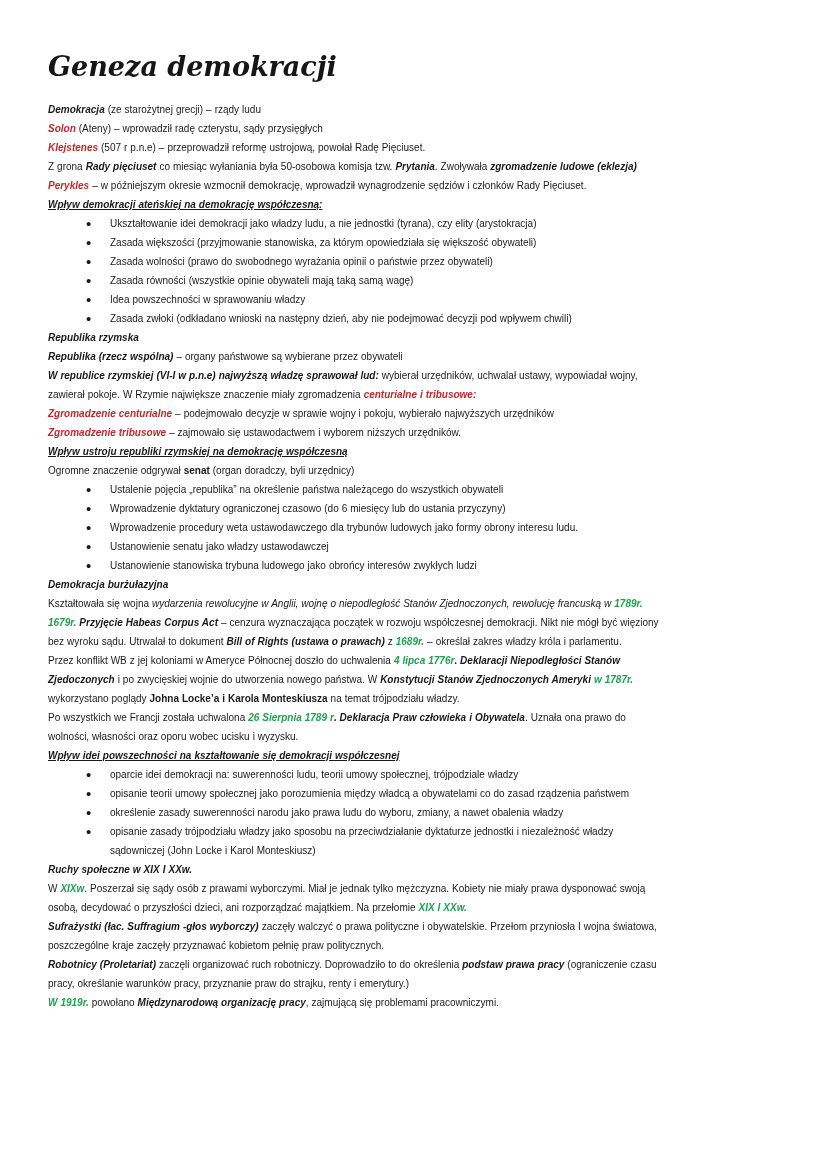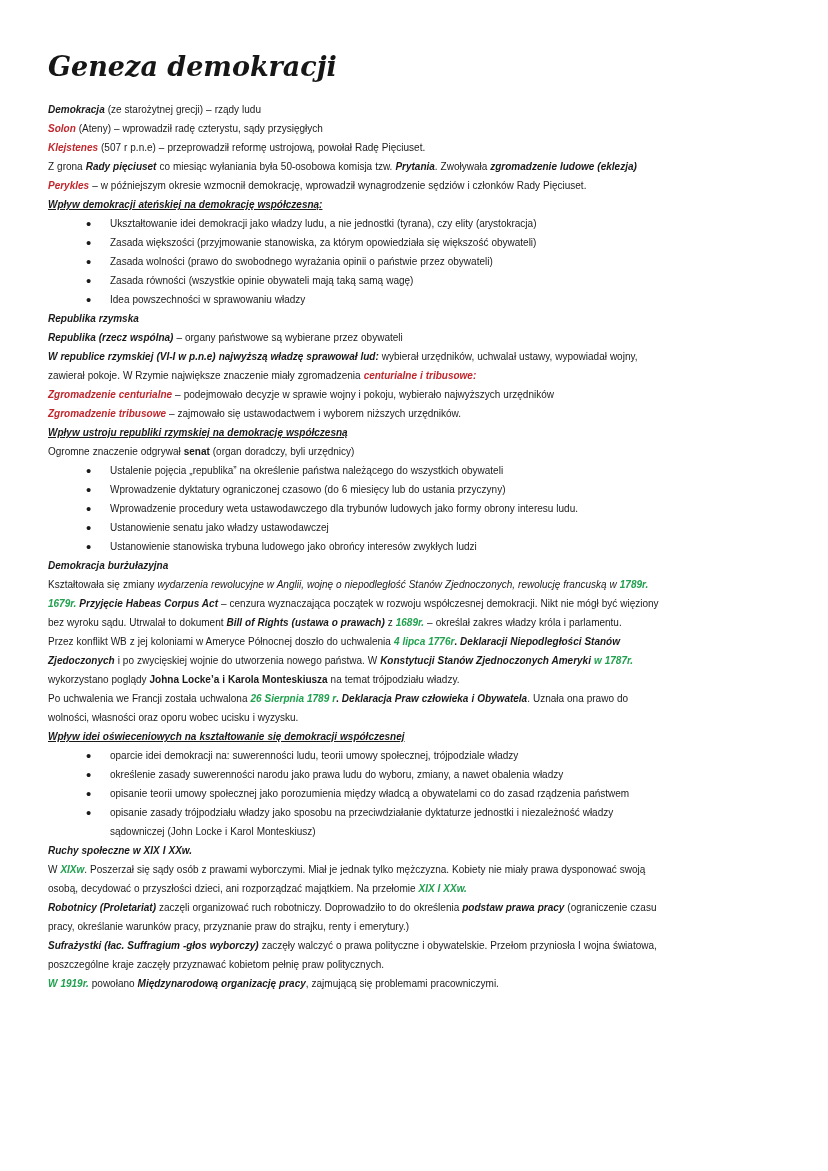--- a/index.html
+++ b/index.html
@@ -59,41 +59,42 @@
       <div class="para"><span class="rb ri rr">Solon</span><span> (Ateny) – wprowadził radę czterystu, sądy przysięgłych</span></div>
       <div class="para"><span class="rb ri rr">Klejstenes</span><span> (507 r p.n.e) – przeprowadził reformę ustrojową, powołał Radę Pięciuset.</span></div>
       <div class="para"><span>Z grona </span><span class="rb ri">Rady pięciuset</span><span> co miesiąc wyłaniania była 50-osobowa komisja tzw. </span><span class="rb ri">Prytania</span><span>. Zwoływała </span><span class="rb ri">zgromadzenie ludowe (eklezja)</span></div>
       <div class="para"><span class="rb ri rr">Perykles</span><span> – w późniejszym okresie wzmocnił demokrację, wprowadził wynagrodzenie sędziów i członków Rady Pięciuset.</span></div>
       <div class="para"><span class="rb ri ru">Wpływ demokracji ateńskiej na demokrację współczesną:</span></div>
       <div class="para bullet"><span>Ukształtowanie idei demokracji jako władzy ludu, a nie jednostki (tyrana), czy elity (arystokracja)</span></div>
       <div class="para bullet"><span>Zasada większości (przyjmowanie stanowiska, za którym opowiedziała się większość obywateli)</span></div>
       <div class="para bullet"><span>Zasada wolności  (prawo do swobodnego  wyrażania opinii o państwie przez obywateli)</span></div>
       <div class="para bullet"><span>Zasada równości (wszystkie opinie obywateli mają taką samą wagę)</span></div>
       <div class="para bullet"><span>Idea powszechności w sprawowaniu władzy</span></div>
+      <div class="para bullet"><span>Zasada zwłoki  (odkładano wnioski na następny dzień, aby nie podejmować decyzji pod wpływem chwili)</span></div>
       <div class="para"><span class="rb ri">Republika rzymska</span></div>
       <div class="para"><span class="rb ri">Republika (rzecz wspólna)</span><span> – organy państwowe są wybierane przez obywateli</span></div>
       <div class="para"><span class="rb ri">W republice rzymskiej (VI-I w p.n.e) najwyższą władzę sprawował lud:</span><span> wybierał urzędników, uchwalał ustawy, wypowiadał wojny, zawierał pokoje. W Rzymie największe znaczenie miały zgromadzenia </span><span class="rb ri rr">centurialne i tribusowe:</span></div>
       <div class="para"><span class="rb ri rr">Zgromadzenie centurialne</span><span> – podejmowało decyzje w sprawie wojny i pokoju, wybierało najwyższych urzędników</span></div>
       <div class="para"><span class="rb ri rr">Zgromadzenie tribusowe</span><span> – zajmowało się ustawodactwem i wyborem niższych urzędników.</span></div>
       <div class="para"><span class="rb ri ru">Wpływ ustroju republiki rzymskiej na demokrację współczesną</span></div>
       <div class="para"><span>Ogromne znaczenie odgrywał </span><span class="rb">senat</span><span> (organ doradczy, byli urzędnicy)</span></div>
       <div class="para bullet"><span>Ustalenie pojęcia „republika”  na określenie państwa należącego do wszystkich obywateli</span></div>
       <div class="para bullet"><span>Wprowadzenie dyktatury ograniczonej czasowo (do 6 miesięcy lub do ustania przyczyny)</span></div>
       <div class="para bullet"><span>Wprowadzenie procedury weta ustawodawczego dla trybunów ludowych jako formy obrony interesu ludu.</span></div>
       <div class="para bullet"><span>Ustanowienie senatu jako władzy ustawodawczej</span></div>
       <div class="para bullet"><span>Ustanowienie stanowiska trybuna ludowego jako obrońcy interesów zwykłych ludzi</span></div>
       <div class="para"><span class="rb ri">Demokracja burżułazyjna</span></div>
-      <div class="para"><span>Kształtowała się zmiany </span><span class="ri">wydarzenia rewolucyjne w Anglii, wojnę o niepodległość Stanów Zjednoczonych, rewolucję francuską w </span><span class="rb ri rg">1789r.</span></div>
+      <div class="para"><span>Kształtowała się wojna </span><span class="ri">wydarzenia rewolucyjne w Anglii, wojnę o niepodległość Stanów Zjednoczonych, rewolucję francuską w </span><span class="rb ri rg">1789r.</span></div>
       <div class="para"><span class="rb ri rg">1679r.</span><span> </span><span class="rb ri">Przyjęcie Habeas Corpus Act</span><span> – cenzura wyznaczająca początek w rozwoju współczesnej demokracji. Nikt nie mógł być więziony bez wyroku sądu. Utrwalał to dokument </span><span class="rb ri">Bill of Rights (ustawa o prawach)</span><span> z </span><span class="rb ri rg">1689r.</span><span> – określał zakres władzy króla i parlamentu.</span></div>
       <div class="para"><span>Przez konflikt WB z jej koloniami w Ameryce Północnej doszło do uchwalenia </span><span class="rb ri rg">4 lipca 1776r</span><span class="rb">. </span><span class="rb ri">Deklaracji Niepodległości Stanów Zjedoczonych </span><span> i po zwycięskiej wojnie do utworzenia nowego państwa.  W </span><span class="rb ri">Konstytucji Stanów Zjednoczonych Ameryki </span><span class="rb ri rg">w 1787r.</span><span> wykorzystano poglądy </span><span class="rb">Johna Locke’a i Karola Monteskiusza</span><span> na temat trójpodziału władzy.</span></div>
-      <div class="para"><span>Po uchwalenia we Francji została uchwalona </span><span class="rb ri rg">26 Sierpnia 1789 r</span><span class="rb">. </span><span class="rb ri">Deklaracja Praw człowieka i Obywatela</span><span>. Uznała ona prawo do wolności, własności oraz oporu wobec ucisku i wyzysku.</span></div>
-      <div class="para"><span class="rb ri ru">Wpływ idei oświeceniowych na kształtowanie się demokracji współczesnej</span></div>
+      <div class="para"><span>Po wszystkich we Francji została uchwalona </span><span class="rb ri rg">26 Sierpnia 1789 r</span><span class="rb">. </span><span class="rb ri">Deklaracja Praw człowieka i Obywatela</span><span>. Uznała ona prawo do wolności, własności oraz oporu wobec ucisku i wyzysku.</span></div>
+      <div class="para"><span class="rb ri ru">Wpływ idei powszechności na kształtowanie się demokracji współczesnej</span></div>
       <div class="para bullet"><span>oparcie idei demokracji na: suwerenności ludu, teorii umowy społecznej, trójpodziale władzy</span></div>
+      <div class="para bullet"><span>opisanie teorii umowy społecznej jako porozumienia między władcą a obywatelami co do zasad rządzenia państwem</span></div>
       <div class="para bullet"><span>określenie zasady suwerenności narodu jako prawa ludu do wyboru, zmiany, a nawet obalenia władzy</span></div>
-      <div class="para bullet"><span>opisanie teorii umowy społecznej jako porozumienia między władcą a obywatelami co do zasad rządzenia państwem</span></div>
       <div class="para bullet"><span>opisanie zasady trójpodziału władzy jako sposobu na przeciwdziałanie dyktaturze jednostki  i niezależność władzy sądowniczej (John Locke i Karol Monteskiusz)</span></div>
       <div class="para"><span class="rb ri">Ruchy społeczne w XIX I XXw.</span></div>
       <div class="para"><span>W </span><span class="rb ri rg">XIXw</span><span>. Poszerzał się sądy osób z prawami wyborczymi. Miał je jednak tylko mężczyzna. Kobiety nie miały prawa dysponować swoją osobą, decydować o przyszłości dzieci, ani rozporządzać majątkiem. Na przełomie </span><span class="rb ri rg">XIX I XXw.</span></div>
+      <div class="para"><span class="rb ri">Sufrażystki (łac. Suffragium -głos wyborczy)</span><span> zaczęły walczyć o prawa polityczne i obywatelskie. Przełom przyniosła I wojna światowa, poszczególne kraje zaczęły przyznawać kobietom pełnię praw politycznych.</span></div>
       <div class="para"><span class="rb ri">Robotnicy (Proletariat)</span><span> zaczęli organizować ruch robotniczy. Doprowadziło to do określenia </span><span class="rb ri">podstaw prawa pracy</span><span> (ograniczenie czasu pracy, określanie warunków pracy, przyznanie praw do strajku, renty i emerytury.)</span></div>
-      <div class="para"><span class="rb ri">Sufrażystki (łac. Suffragium -głos wyborczy)</span><span> zaczęły walczyć o prawa polityczne i obywatelskie. Przełom przyniosła I wojna światowa, poszczególne kraje zaczęły przyznawać kobietom pełnię praw politycznych.</span></div>
       <div class="para"><span class="rb ri rg">W 1919r.</span><span> powołano  </span><span class="rb ri">Międzynarodową organizację pracy</span><span>, zajmującą się problemami pracowniczymi.</span></div>
     </div>
 </div>
 
 </body></html>

